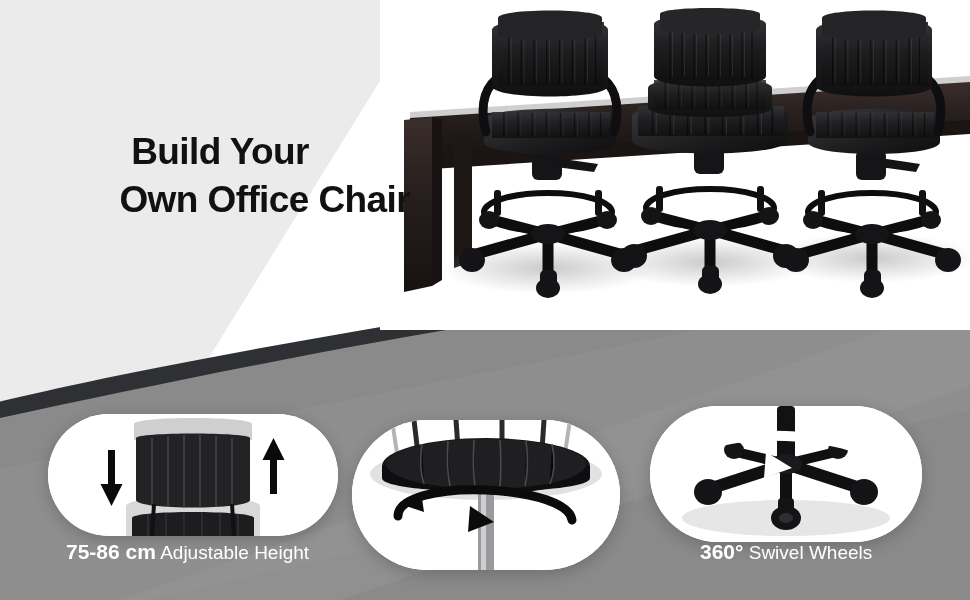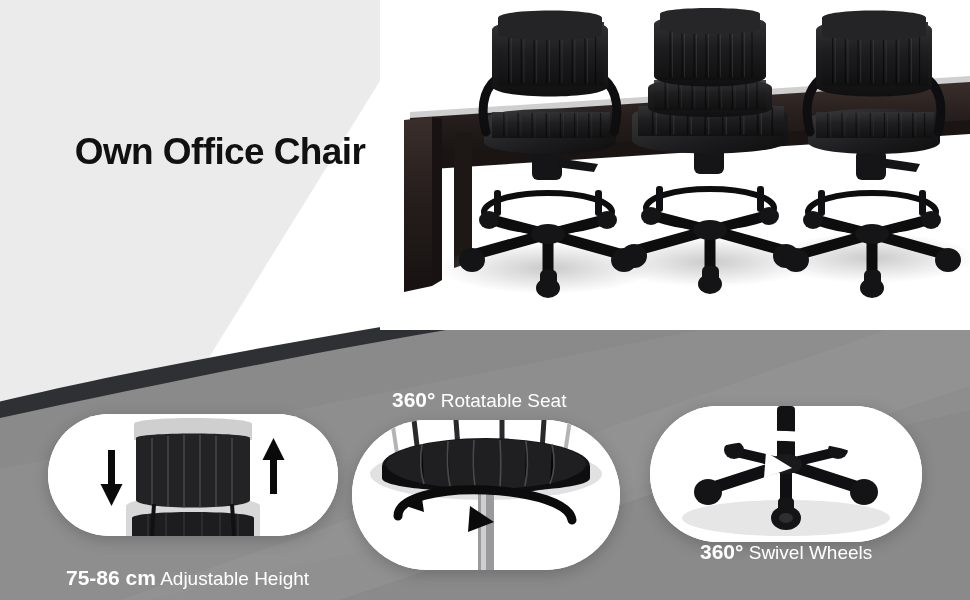--- a/index.html
+++ b/index.html
@@ -15,21 +15,21 @@
   .bg-layer{position:absolute;inset:0;}
   .bg-svg{position:absolute;inset:0;width:970px;height:600px;display:block;}
 
   
   .headline{
     position:absolute;left:30px;top:128px;width:380px;
     color:#111111;font-weight:bold;font-size:37px;line-height:1.30;
     letter-spacing:-0.6px;text-align:center;z-index:30;
   }
   .headline .l1{display:block;}
-  .headline .l2{display:block;}
+  .headline .l2{display:block;text-align:right;}
 
   
   .hero{position:absolute;left:380px;top:0;width:590px;height:330px;z-index:12;}
   .hero svg{display:block;width:100%;height:100%;}
 
   
   .features{position:absolute;left:0;top:386px;width:970px;height:214px;z-index:25;}
   .feature{position:absolute;}
   .card{
     position:absolute;background:#ffffff;
@@ -43,21 +43,21 @@
   .f2{left:352px;top:34px;}
   .f2 .card{width:268px;height:150px;border-radius:76px;}
   .f3{left:650px;top:20px;}
   .f3 .card{width:272px;height:136px;border-radius:68px;}
 
   .caption{
     position:absolute;color:#ffffff;white-space:nowrap;
     font-size:19px;font-weight:normal;line-height:1;
   }
   .caption b{font-weight:bold;font-size:21px;}
-  .cap1{left:66px;top:541px;margin-top:26px;}
+  .cap1{left:66px;top:541px;}
   .cap2{left:392px;top:389px;}
   .cap3{left:700px;top:541px;}
 </style>
 </head>
 <body>
 
 <div class="banner">
 
   <div class="bg-layer">
     <svg class="bg-svg" viewBox="0 0 970 600" preserveAspectRatio="none" aria-hidden="true">
@@ -71,20 +71,21 @@
                C 330 356 140 392 -10 424 Z" fill="#2f3033"></path>
 
       <path d="M -10 420 C 150 386 340 346 520 318 L 970 276 L 970 600 L -10 600 Z" fill="#8a8a8a"></path>
 
       <path d="M 970 276 L 970 410 L 150 600 L -5 600 L -5 470 Z" fill="#919191" opacity="0.55"></path>
       <path d="M 970 300 L 970 386 L 340 600 L 120 600 Z" fill="#979797" opacity="0.45"></path>
     </svg>
   </div>
 
   <div class="headline">
+    <span class="l1">Build Your</span>
     <span class="l2">Own Office Chair</span>
   </div>
 
   <div class="hero">
     <svg viewBox="0 0 590 330" preserveAspectRatio="none" aria-hidden="true">
       <defs>
         <linearGradient id="leather" x1="0" y1="0" x2="0" y2="1">
           <stop offset="0%" stop-color="#343436"></stop>
           <stop offset="45%" stop-color="#1e1e20"></stop>
           <stop offset="100%" stop-color="#101011"></stop>
@@ -369,23 +370,19 @@
             <path d="M 214 48 L 232 44 L 230 62 Z" fill="#ffffff"></path>
           </g>
         </svg>
       </div>
     </div>
 
     <div class="caption cap1" style="position:absolute;left:66px;top:155px;">
       <b>75-86 cm</b>
       <span>Adjustable Height</span>
     </div>
-    <div class="caption cap2" style="position:absolute;left:392px;top:3px;">
-      <b>360°</b>
-      <span>Rotatable Seat</span>
-    </div>
     <div class="caption cap3" style="position:absolute;left:700px;top:155px;text-align:center;">
       <b>360°</b>
       <span>Swivel Wheels</span>
     </div>
   </div>
 
 </div>
 
 </body></html>

